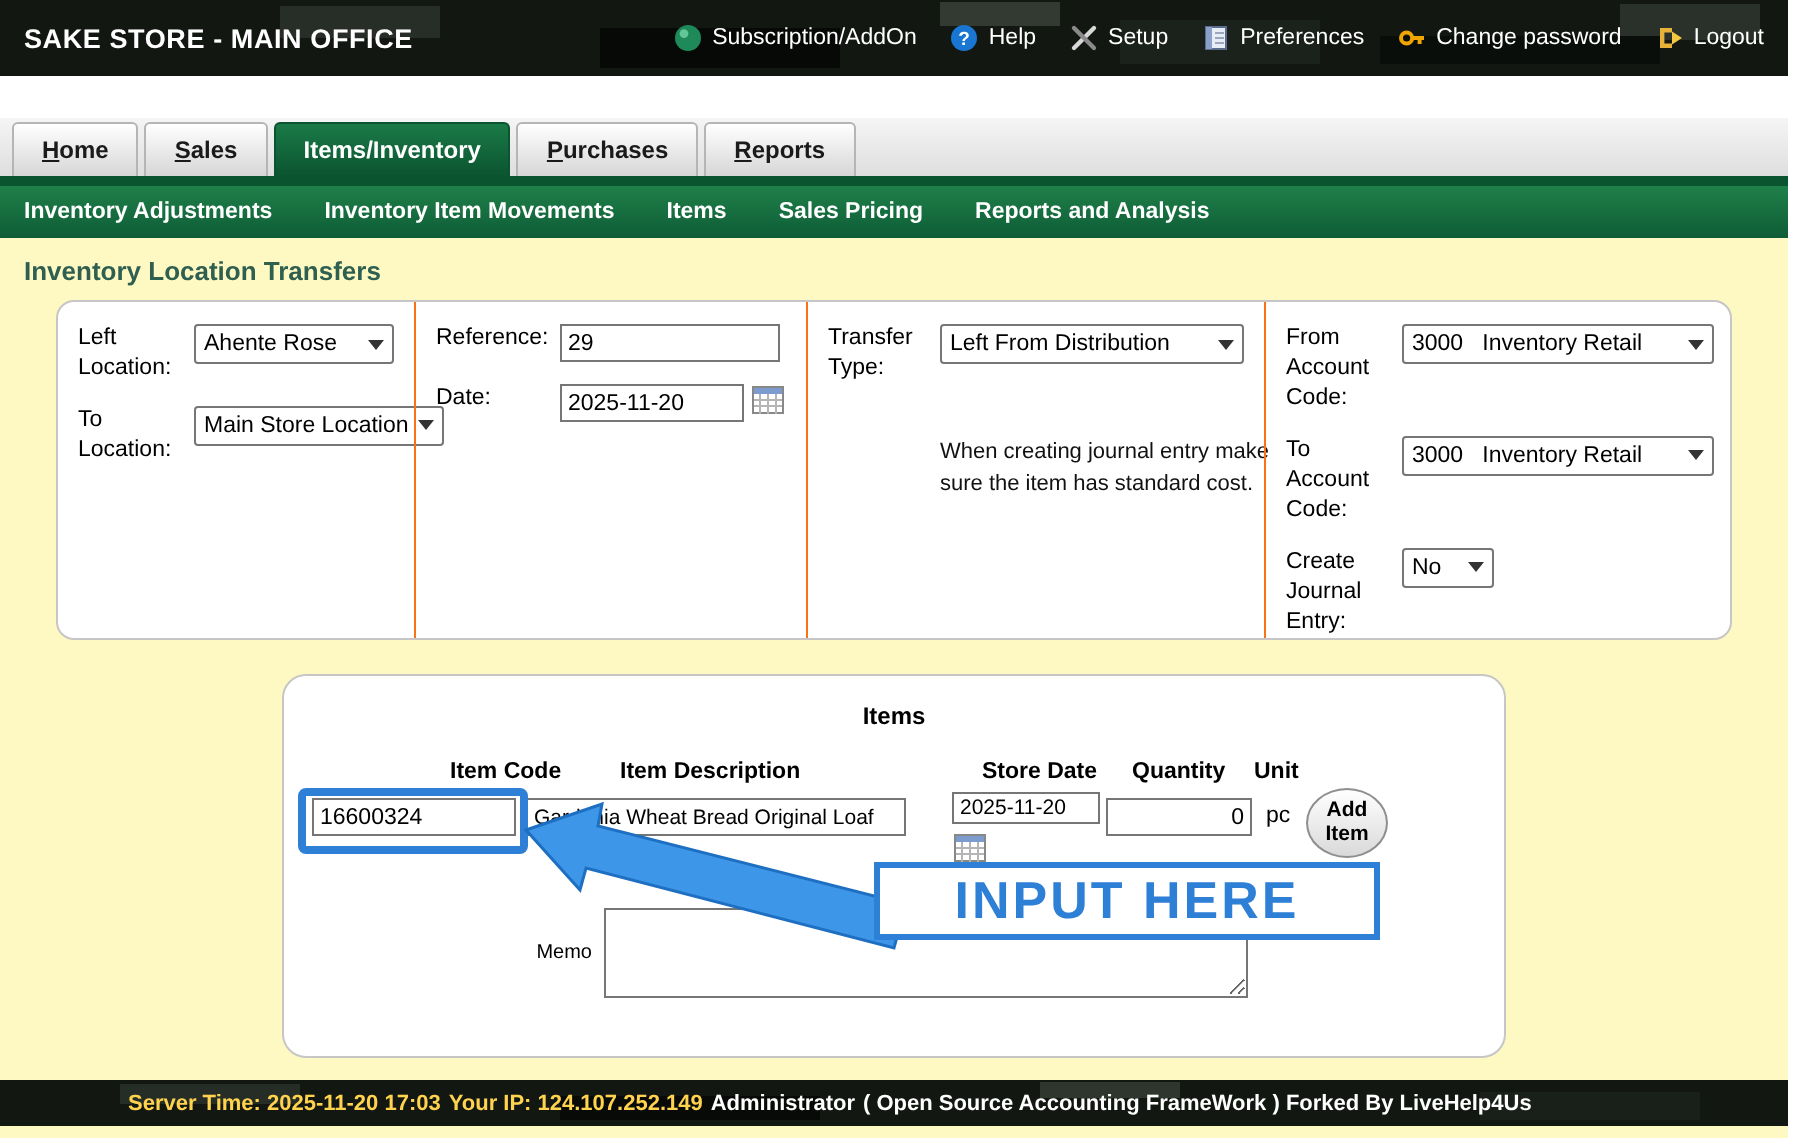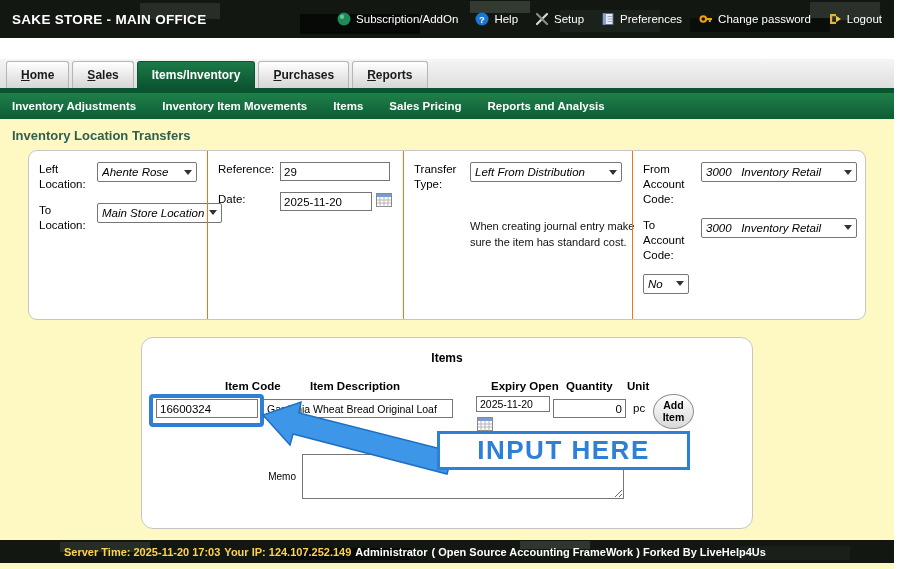--- a/index.html
+++ b/index.html
@@ -52,21 +52,21 @@
   .col4 { flex:1; padding-right:8px; }
 
   .frow { display:flex; gap:6px; margin-bottom:11px; align-items:flex-start; }
   .lbl { font-size:11.5px; line-height:1.3; color:#000; }
   .lw  { width:52px; flex-shrink:0; }
   .lw2 { width:56px; flex-shrink:0; }
   .lw3 { width:50px; flex-shrink:0; }
 
   .select { display:flex; align-items:center; background:#fff; border:1px solid #767676; border-radius:2px;
             height:20px; padding:0 4px; font-size:11.5px; cursor:default; }
-  .select .txt { white-space:pre; overflow:hidden; flex:1;font-style:italic; }
+  .select .txt { white-space:pre; overflow:hidden; flex:1; }
   .chev { width:0; height:0; border-left:4px solid transparent; border-right:4px solid transparent;
           border-top:5px solid #333; margin-left:5px; flex-shrink:0; }
   .w112 { width:112px; } .w128 { width:128px; } .wfill { flex:1; } .w46 { width:46px; }
 
   .tin { border:1px solid #767676; height:19px; font-size:11.5px; padding:0 3px; font-family:inherit; background:#fff; }
   .w110 { width:110px; } .w92 { width:92px; }
   .drow { display:flex; align-items:center; gap:4px; }
   .calbtn { border:none; background:none; padding:0; cursor:pointer; display:flex; }
 
   .note { margin:26px 0 0 56px; width:174px; font-size:11px; line-height:1.5; color:#111; }
@@ -274,34 +274,35 @@
         </div>
       </div>
       <div class="frow">
         <span class="lbl lw">To Account Code:</span>
         <div class="select wfill">
           <span class="txt">3000   Inventory Retail</span>
           <span class="chev"></span>
         </div>
       </div>
       <div class="frow">
+        <span class="lbl lw">Create Journal Entry:</span>
         <div class="select w46">
           <span class="txt">No</span>
           <span class="chev"></span>
         </div>
       </div>
     </div>
   </section>
 
   <section class="box box2">
     <div class="items-title">Items</div>
 
     <span class="ih ih-code">Item Code</span>
     <span class="ih ih-desc">Item Description</span>
-    <span class="ih ih-exp">Expiry Open</span>
+    <span class="ih ih-exp">Store Date</span>
     <span class="ih ih-qty">Quantity</span>
     <span class="ih ih-unit">Unit</span>
 
     <input class="tin it-code" value="16600324" style="">
     <input class="tin it-desc" value="Gardenia Wheat Bread Original Loaf" style="">
     <input class="tin it-exp" value="2025-11-20" style="">
     <button class="calbtn exp-cal">
       <span>
         <svg viewBox="0 0 16 14" width="16" height="14">
             <rect x="0.5" y="0.5" width="15" height="13" fill="#fff" stroke="#888"></rect>

